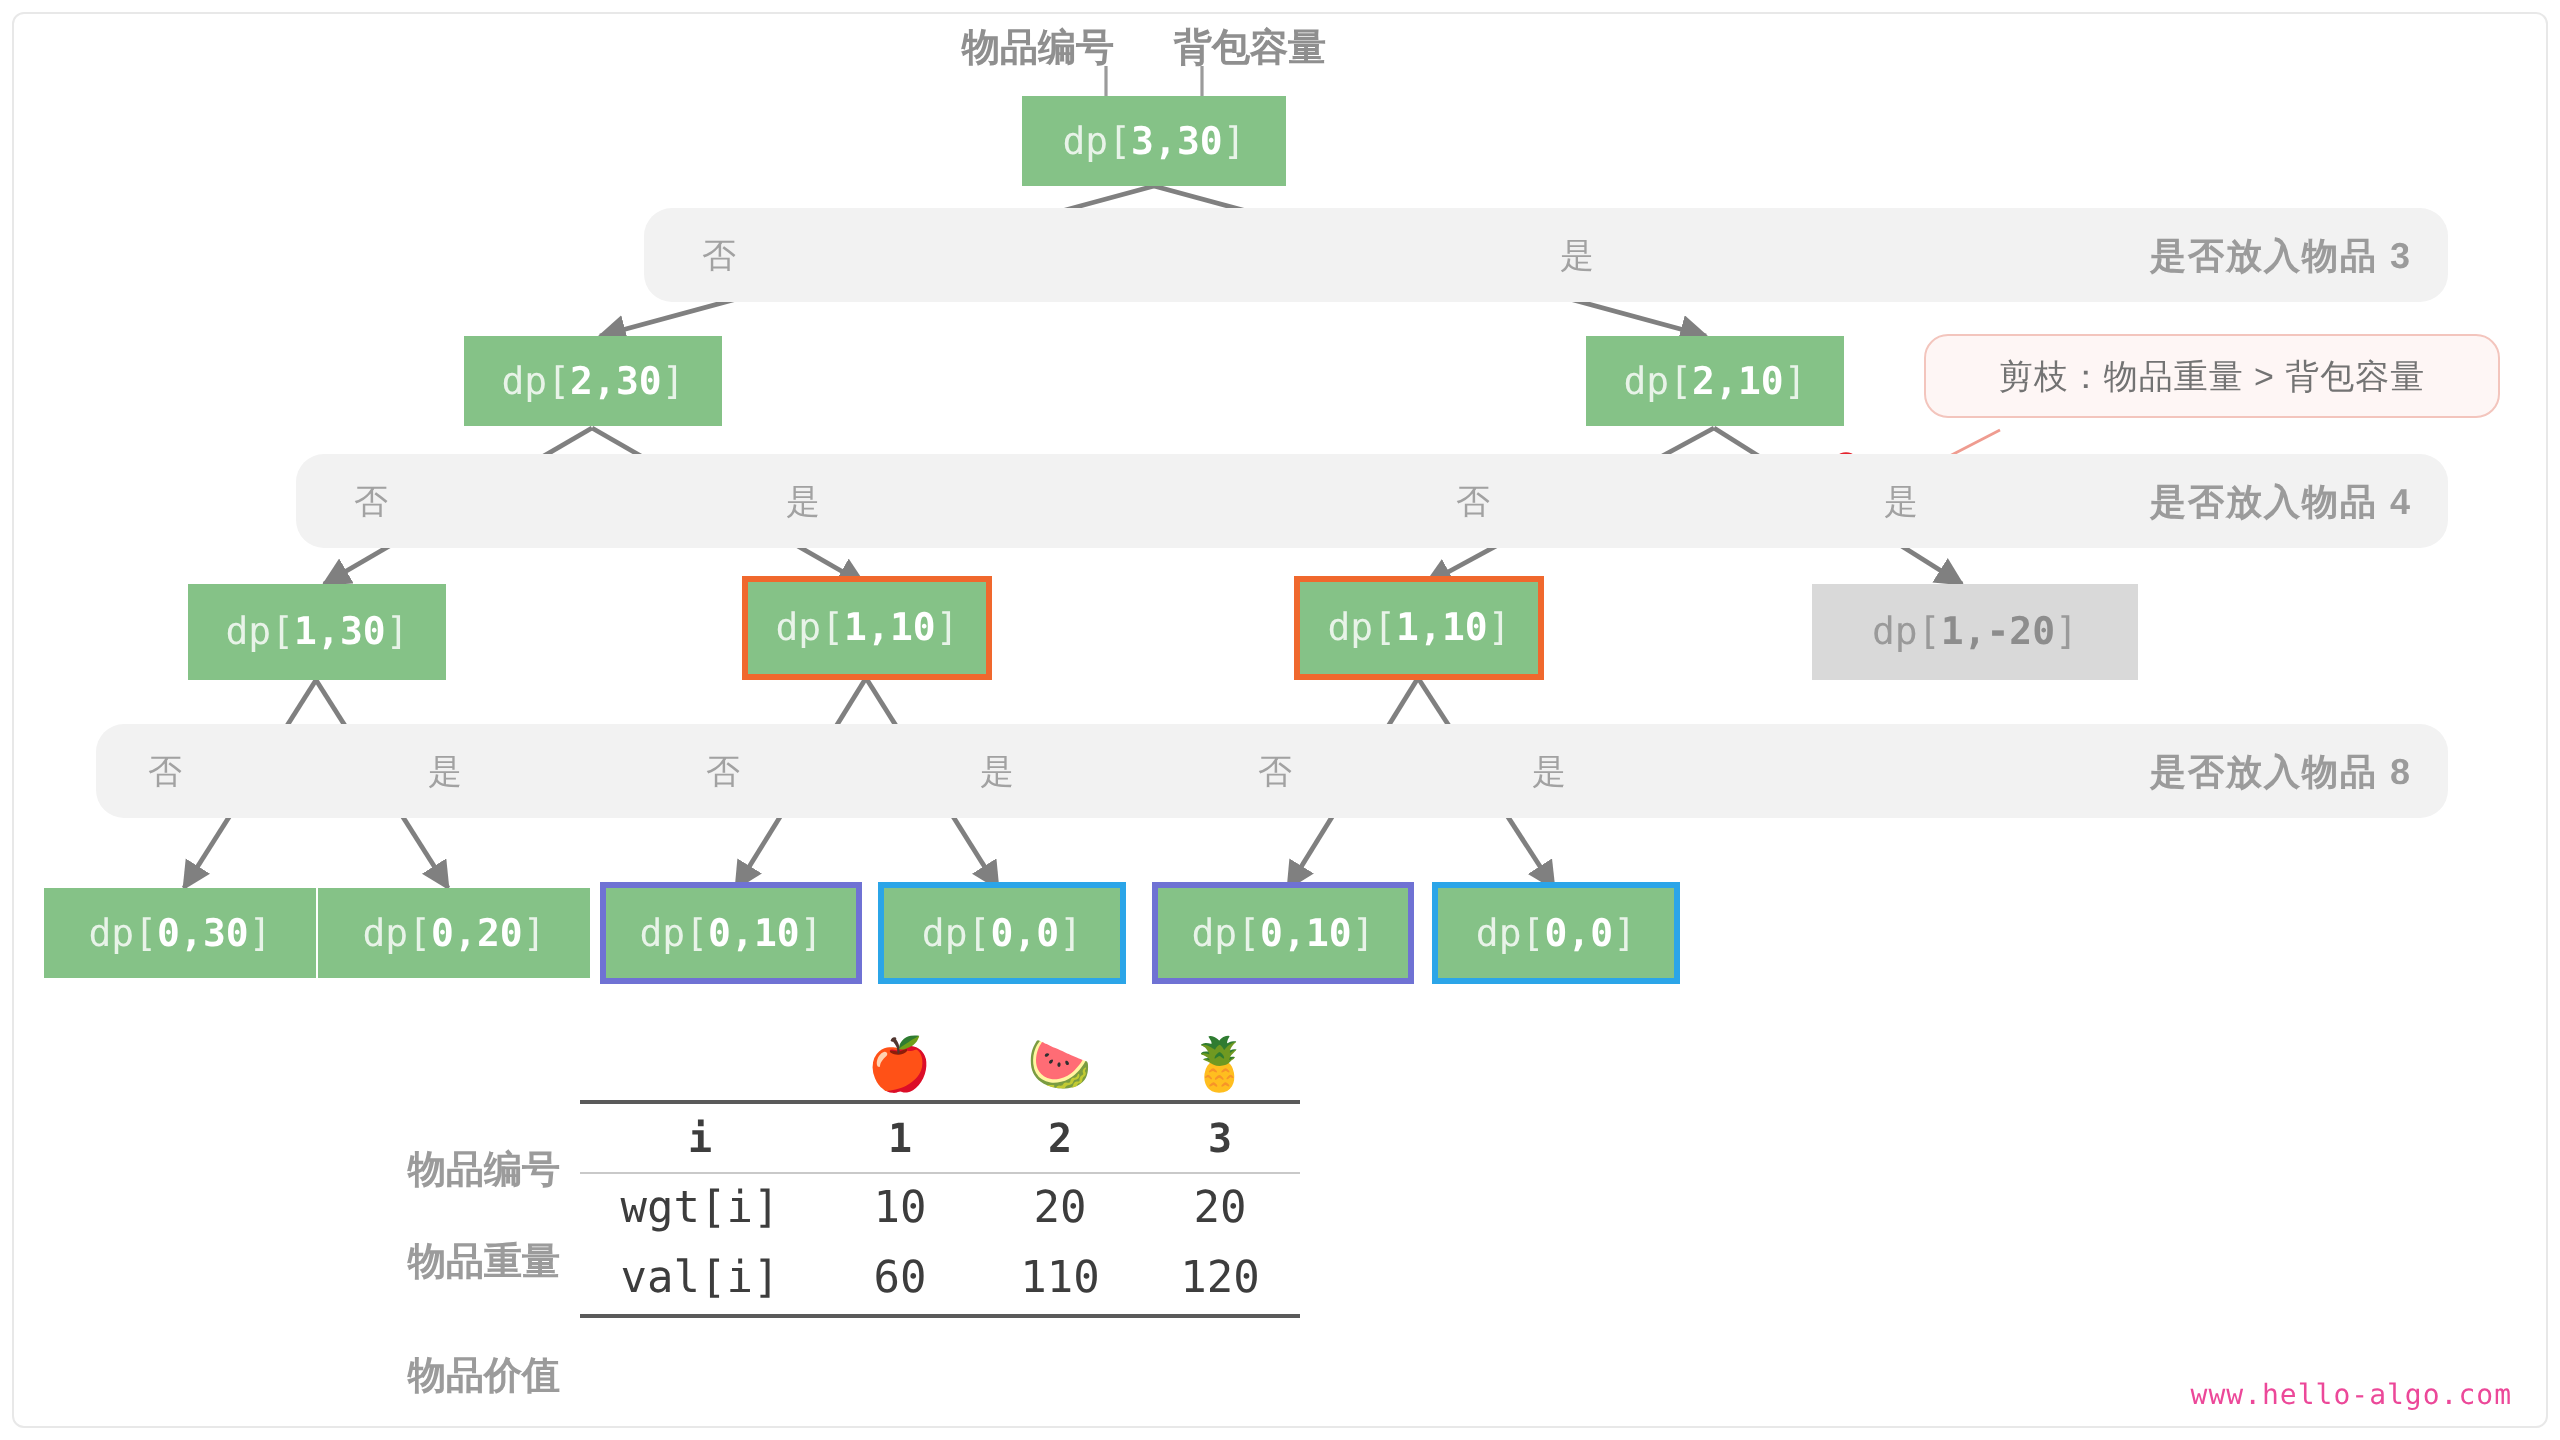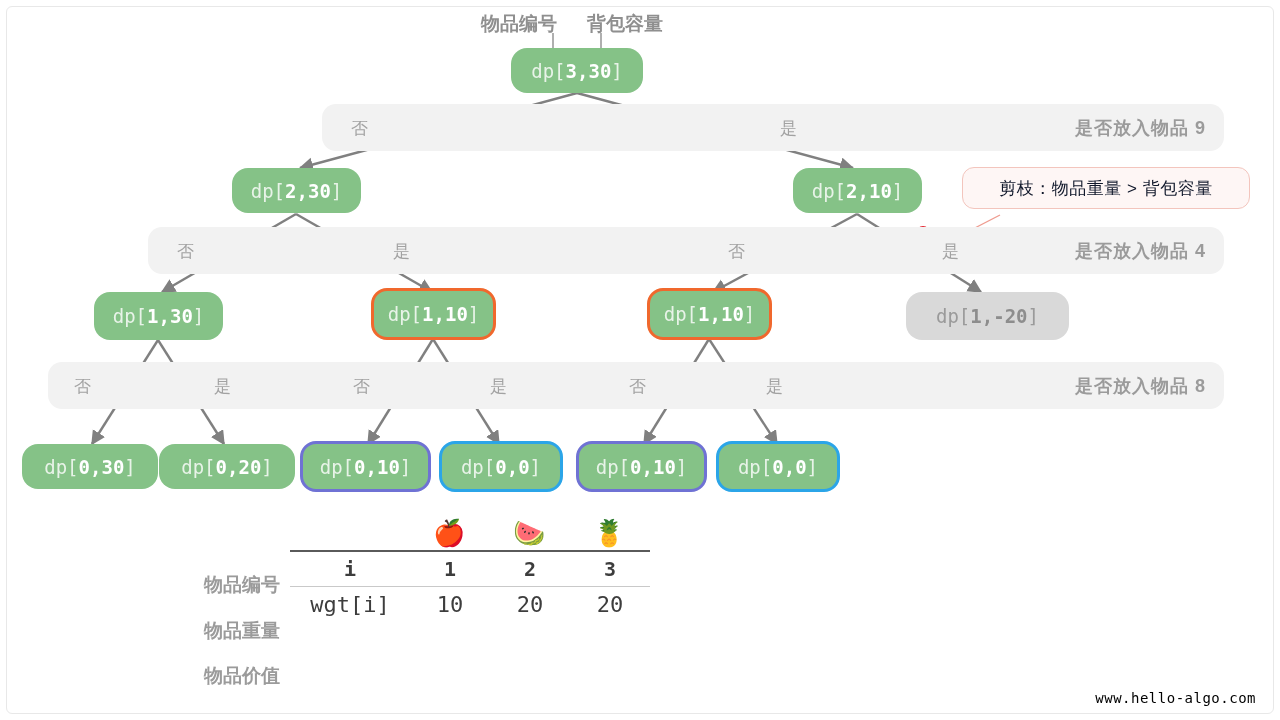--- a/index.html
+++ b/index.html
@@ -57,21 +57,21 @@
     font-size: 17px;
     color: #a2a2a2;
     white-space: nowrap;
   }
 
   
   .node {
     position: absolute;
     box-sizing: border-box;
     background: #85c287;
-    border-radius: 16px;
+    border-radius: 0;
     display: flex;
     align-items: center;
     justify-content: center;
     font-family: "DejaVu Sans Mono", "Liberation Mono", monospace;
     font-size: 19px;
     color: #ffffff;
     white-space: nowrap;
     border: 3px solid transparent;
     letter-spacing: 0px;
   }
@@ -101,21 +101,21 @@
     position: absolute;
     box-sizing: border-box;
     background: #fef6f5;
     border: 1.6px solid #f3c5bd;
     border-radius: 12px;
     display: flex;
     align-items: center;
     justify-content: center;
     padding: 0 16px;
     font-size: 17px;
-    color: #0f172a;
+    color: #737373;
     white-space: nowrap;
     letter-spacing: 0.5px;
   }
 
   
   #table-wrap {
     position: absolute;
     left: 165px;
     top: 520px;
     width: 500px;
@@ -168,21 +168,21 @@
     font-weight: normal;
     margin-left: 18px;
     letter-spacing: 1px;
   }
   #watermark {
     position: absolute;
     right: 24px;
     bottom: 14px;
     font-family: "DejaVu Sans Mono", "Liberation Mono", monospace;
     font-size: 14px;
-    color: #000000;
+    color: #ec4899;
     letter-spacing: 0.5px;
   }
 </style>
 </head>
 <body>
 
 <div id="canvas">
   <div class="frame"></div>
 
   <svg id="edges" viewBox="0 0 1280 720">
@@ -224,21 +224,21 @@
       <circle cx="934" cy="243" r="5.4" stroke="#e4232d" stroke-width="3" fill="none"></circle>
     </g>
   </svg>
 
   <div class="top-label" style="left:481px; top:11px;">物品编号</div>
   <div class="top-label" style="left:587px; top:11px;">背包容量</div>
 
   <div class="band" style="left:322px; top:104px; width:902px; height:47px;">
     <span class="band-opt" style="left:29px;">否</span>
     <span class="band-opt" style="left:458px;">是</span>
-    <span class="band-title">是否放入物品 9</span>
+    <span class="band-title">是否放入物品 3</span>
   </div>
 
   <div class="band" style="left:148px; top:227px; width:1076px; height:47px;">
     <span class="band-opt" style="left:29px;">否</span>
     <span class="band-opt" style="left:245px;">是</span>
     <span class="band-opt" style="left:580px;">否</span>
     <span class="band-opt" style="left:794px;">是</span>
     <span class="band-title">是否放入物品 4</span>
   </div>
 
@@ -347,21 +347,21 @@
     <span class="dim">dp[</span>
       <span class="num">0</span>
       <span class="num">,</span>
       <span class="num">0</span>
       <span class="dim">]</span>
   </div>
 
   <div id="table-wrap">
     <div class="row-label" style="top:52px;">物品编号</div>
     <div class="row-label" style="top:98px;text-align:right;">物品重量</div>
-    <div class="row-label" style="top:143px;">物品价值</div>
+    <div class="row-label" style="top:155px;">物品价值</div>
 
     <table class="items">
       <colgroup>
           <col class="c0">
           <col class="c1">
           <col class="c2">
           <col class="c3">
         </colgroup>
       <tbody>
         <tr class="emoji-row">
@@ -375,19 +375,25 @@
           <td>1</td>
           <td>2</td>
           <td>3</td>
         </tr>
         <tr class="rule-mid">
           <td>wgt[i]</td>
           <td>10</td>
           <td>20</td>
           <td>20</td>
         </tr>
+        <tr class="rule-bot">
+          <td>val[i]</td>
+          <td>60</td>
+          <td>110</td>
+          <td>120</td>
+        </tr>
       </tbody>
     </table>
   </div>
 
 
   <div id="watermark">www.hello-algo.com</div>
 </div>
 
 </body></html>

